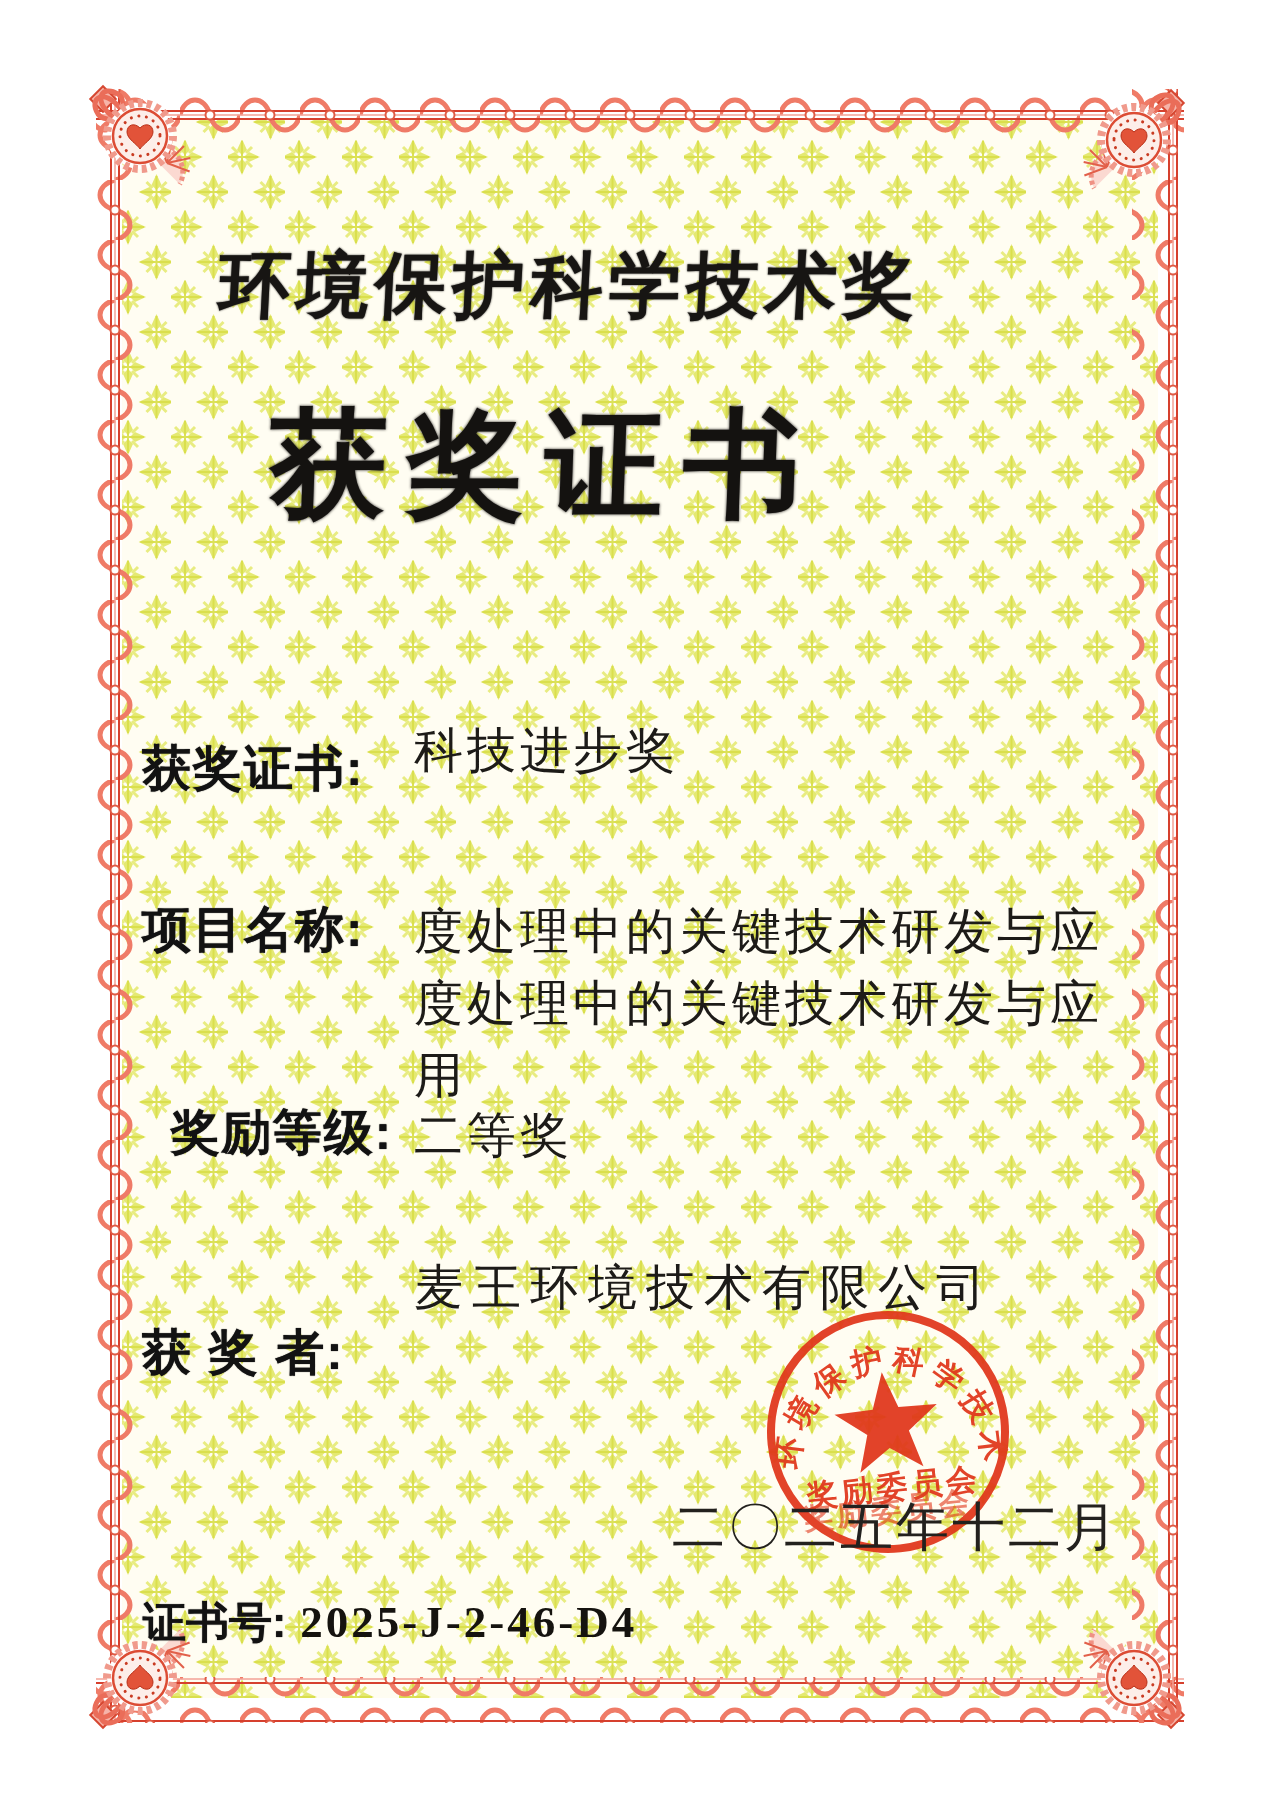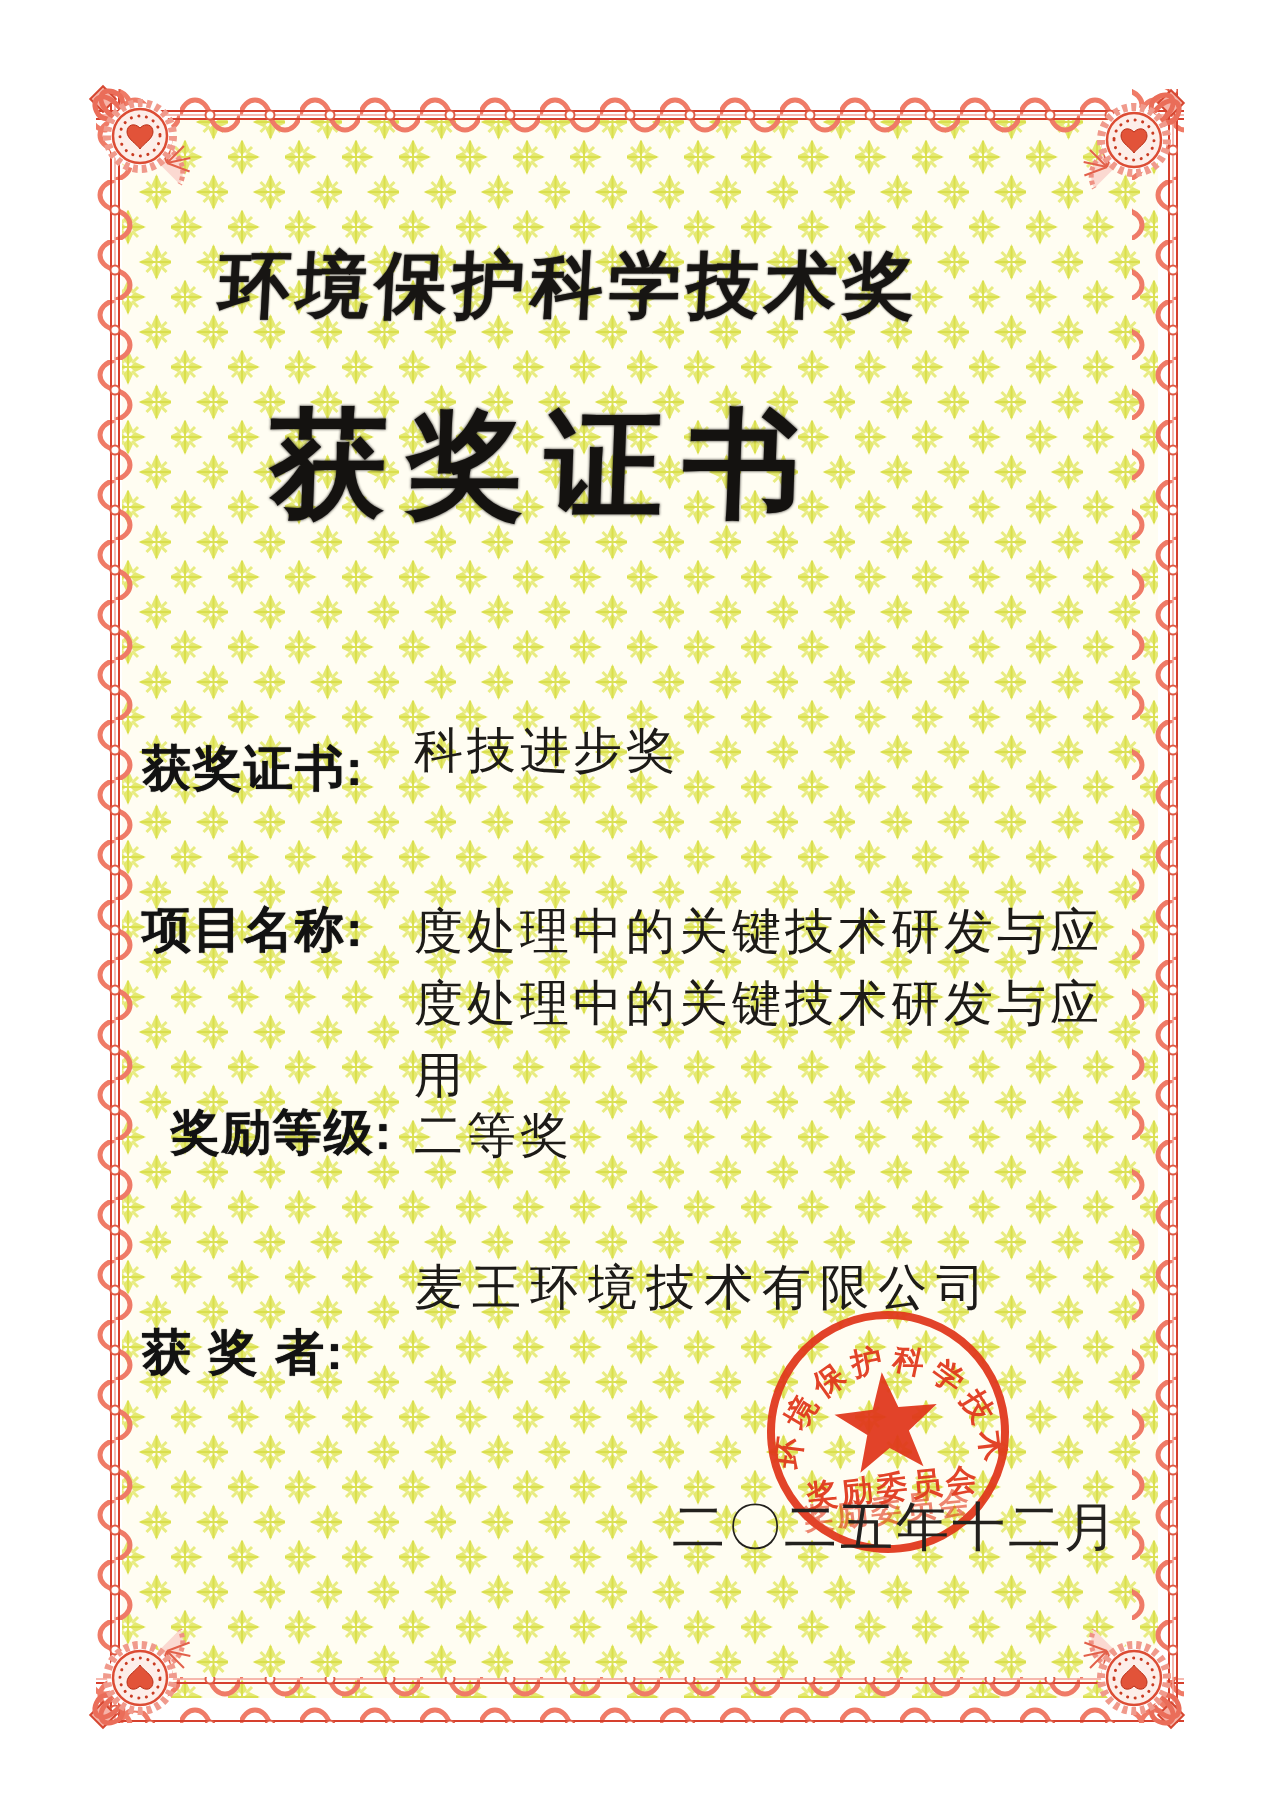--- a/index.html
+++ b/index.html
@@ -169,14 +169,17 @@
     <div class="f-value val-grade">二等奖</div>
   </div>
 
   <div class="field-row">
     <div class="f-label lbl-winner">获 奖 者:</div>
     <div class="f-value val-winner">麦王环境技术有限公司</div>
   </div>
 
   <div class="abs date-line">二〇二五年十二月</div>
 
+  <div class="abs cert-no">
+    <span class="cn-label">证书号:</span><span class="cn-value">2025-J-2-46-D4</span>
+  </div>
 
 </div>
 
 </body></html>

